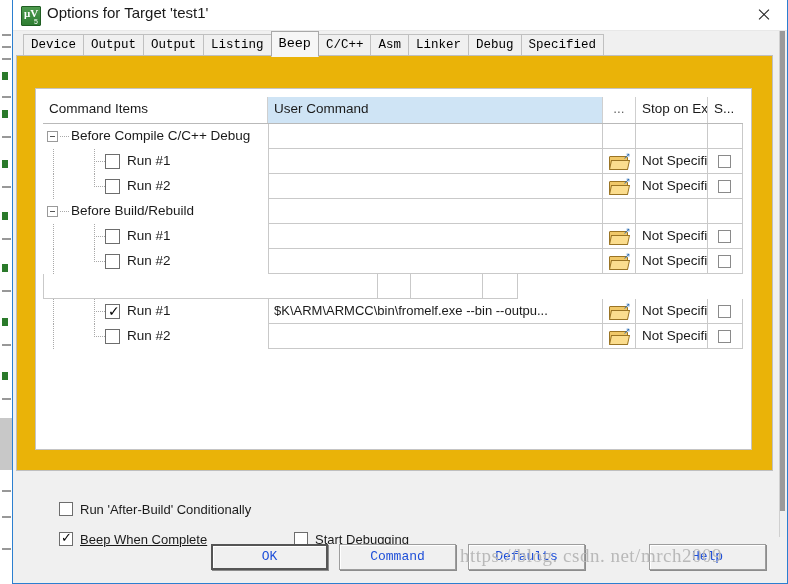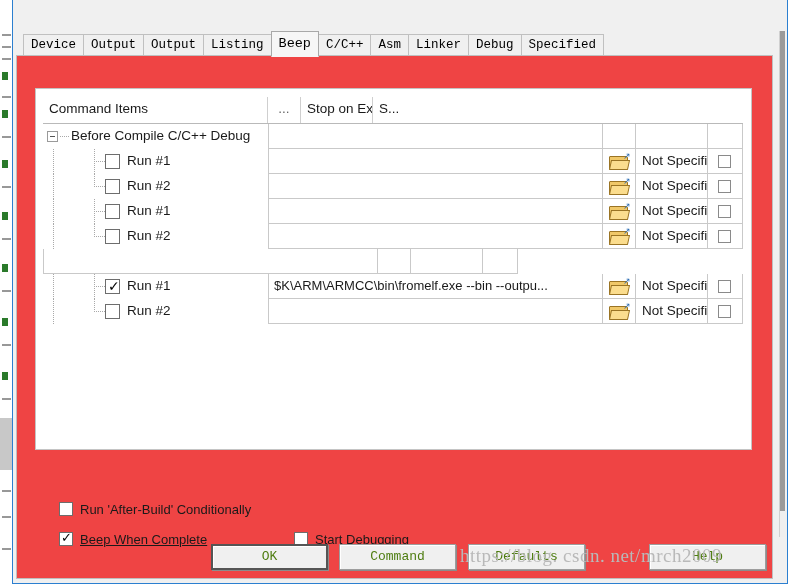--- a/index.html
+++ b/index.html
@@ -156,22 +156,22 @@
     position: relative;
     z-index: 3;
     font-size: 13.5px;
   }
 
   
   #tabpage {
     position: absolute;
     left: 3px; top: 55px;
     width: 757px;
-    height: 524px;
-    background: #ef4444;
+    height: 416px;
+    background: #eab308;
     border: 1px solid #bfbfbf;
     box-sizing: border-box;
   }
 
   
   #groupbox {
     position: absolute;
     left: 18px; top: 32px;
     width: 717px;
     height: 362px;
@@ -386,21 +386,21 @@
 
   
   .dlgbtn {
     position: absolute;
     height: 26px;
     background: #f0f0f0;
     border: 1px solid #9d9d9d;
     box-shadow: inset 1px 1px 0 #ffffff, 1px 1px 0 #8c8c8c;
     font-family: "Liberation Mono", monospace;
     font-size: 13px;
-    color: #4d7c0f;
+    color: #1d4ed8;
     text-align: center;
     line-height: 24px;
     cursor: pointer;
     box-sizing: border-box;
   }
   .dlgbtn.default {
     border: 2px solid #555555;
     line-height: 22px;
   }
 
@@ -456,20 +456,31 @@
   <div class="bg-line" style="top:398px;"></div>
   <div class="bg-grayblock" style="top:418px;"></div>
   <div class="bg-line" style="top:490px;"></div>
   <div class="bg-line" style="top:516px;"></div>
   <div class="bg-line" style="top:548px;"></div>
   <div class="bg-blueedge"></div>
 </div>
 
 <div id="dialog">
 
+  <div id="titlebar">
+    <div id="app-icon">
+      <div class="glyph">μV</div>
+      <div class="glyph-sub">5</div>
+    </div>
+    <div id="title-text">Options for Target 'test1'</div>
+    <div id="close-button">
+      <div class="x1"></div>
+      <div class="x2"></div>
+    </div>
+  </div>
 
   <div id="tabstrip">
     <div id="tabs">
         <div class="tab">Device</div>
         <div class="tab">Output</div>
         <div class="tab">Output</div>
         <div class="tab">Listing</div>
         <div class="tab selected">Beep</div>
         <div class="tab">C/C++</div>
         <div class="tab">Asm</div>
@@ -480,20 +491,21 @@
   </div>
 
   <div id="tabpage">
 
     <div id="groupbox">
 
       <div id="grid">
 
         <div id="grid-header">
           <div class="hcell h-items sep">Command Items</div>
+          <div class="hcell h-command sep">User Command</div>
           <div class="hcell h-dots sep">...</div>
           <div class="hcell h-stop sep">Stop on Exi...</div>
           <div class="hcell h-s">S...</div>
         </div>
 
         <div id="grid-body">
             <div class="grow group">
               <div class="cell c-items">
                 <div class="tree-row">
                   <div class="expander">
@@ -558,20 +570,39 @@
                   <div class="front"></div>
                   <div class="arrow">↗</div>
                 </div>
               </div>
               <div class="cell c-stop">
                 <div class="notspec">Not Specified</div>
               </div>
               <div class="cell c-s">
                 <div class="gridchk"></div>
               </div>
+            </div>
+            <div class="grow group">
+              <div class="cell c-items">
+                <div class="tree-row">
+                  <div class="expander">
+                    <div class="minus"></div>
+                  </div>
+                  <div class="hline-g"></div>
+                  <div class="tree-label-group">Before Build/Rebuild</div>
+                </div>
+              </div>
+              <div class="cell c-command">
+                <div class="cmd-text"></div>
+              </div>
+              <div class="cell c-dots"></div>
+              <div class="cell c-stop">
+                <div class="notspec"></div>
+              </div>
+              <div class="cell c-s"></div>
             </div>
             <div class="grow">
               <div class="cell c-items">
                 <div class="tree-row">
                   <div class="vline"></div>
                   <div class="vline2"></div>
                   <div class="hline"></div>
                   <div class="tree-chk"></div>
                   <div class="tree-label-child">Run #1</div>
                 </div>

